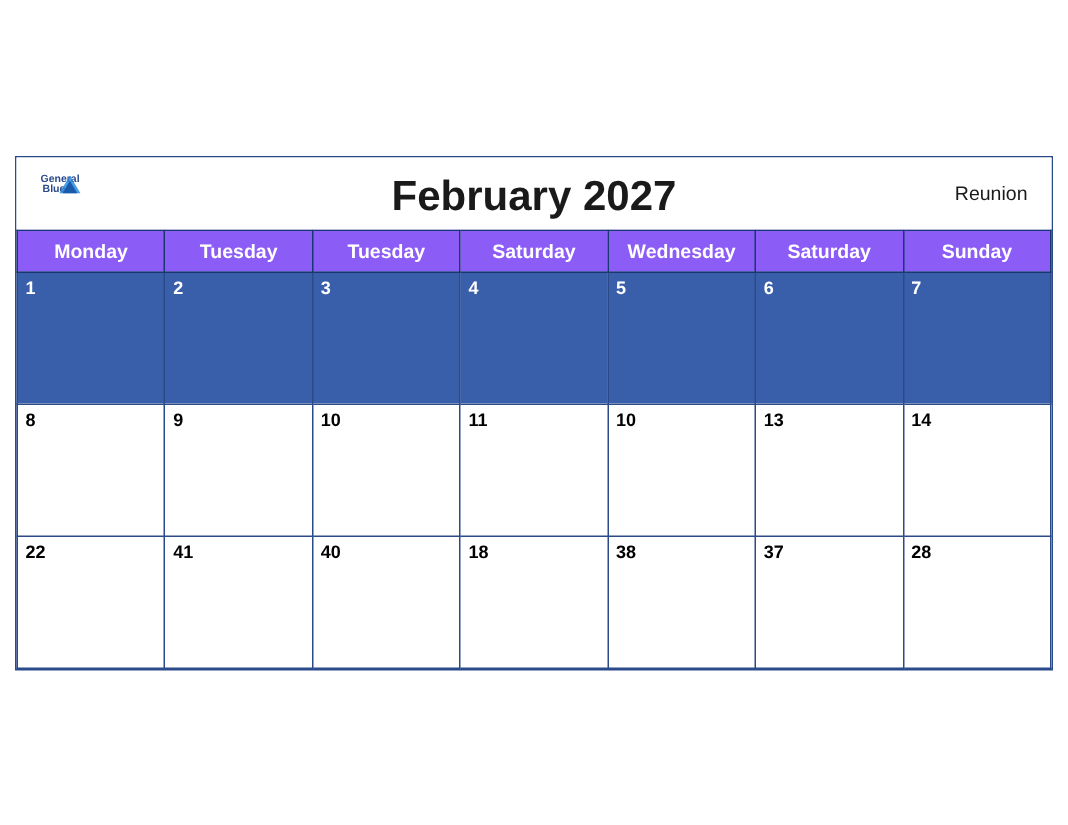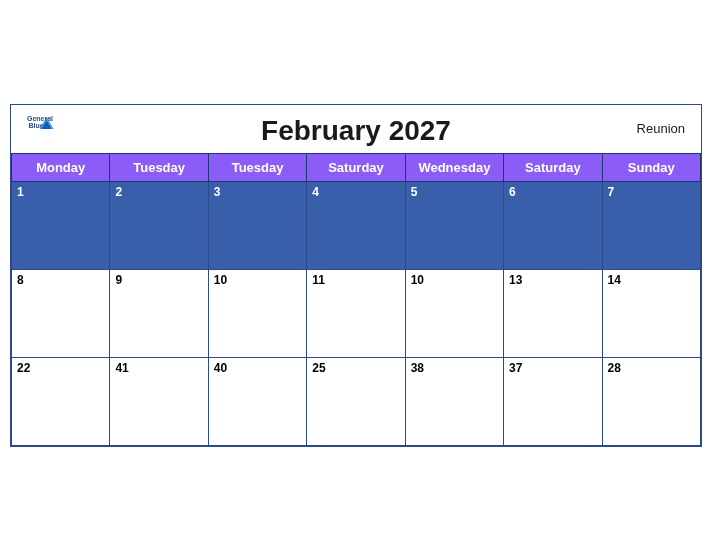--- a/index.html
+++ b/index.html
@@ -179,21 +179,21 @@
         <td>
             <span class="day-number">22</span>
           </td>
         <td>
             <span class="day-number">41</span>
           </td>
         <td>
             <span class="day-number">40</span>
           </td>
         <td>
-            <span class="day-number">25</span>
+            <span class="day-number">18</span>
           </td>
         <td>
             <span class="day-number">38</span>
           </td>
         <td>
             <span class="day-number">37</span>
           </td>
         <td>
             <span class="day-number">28</span>
           </td>

